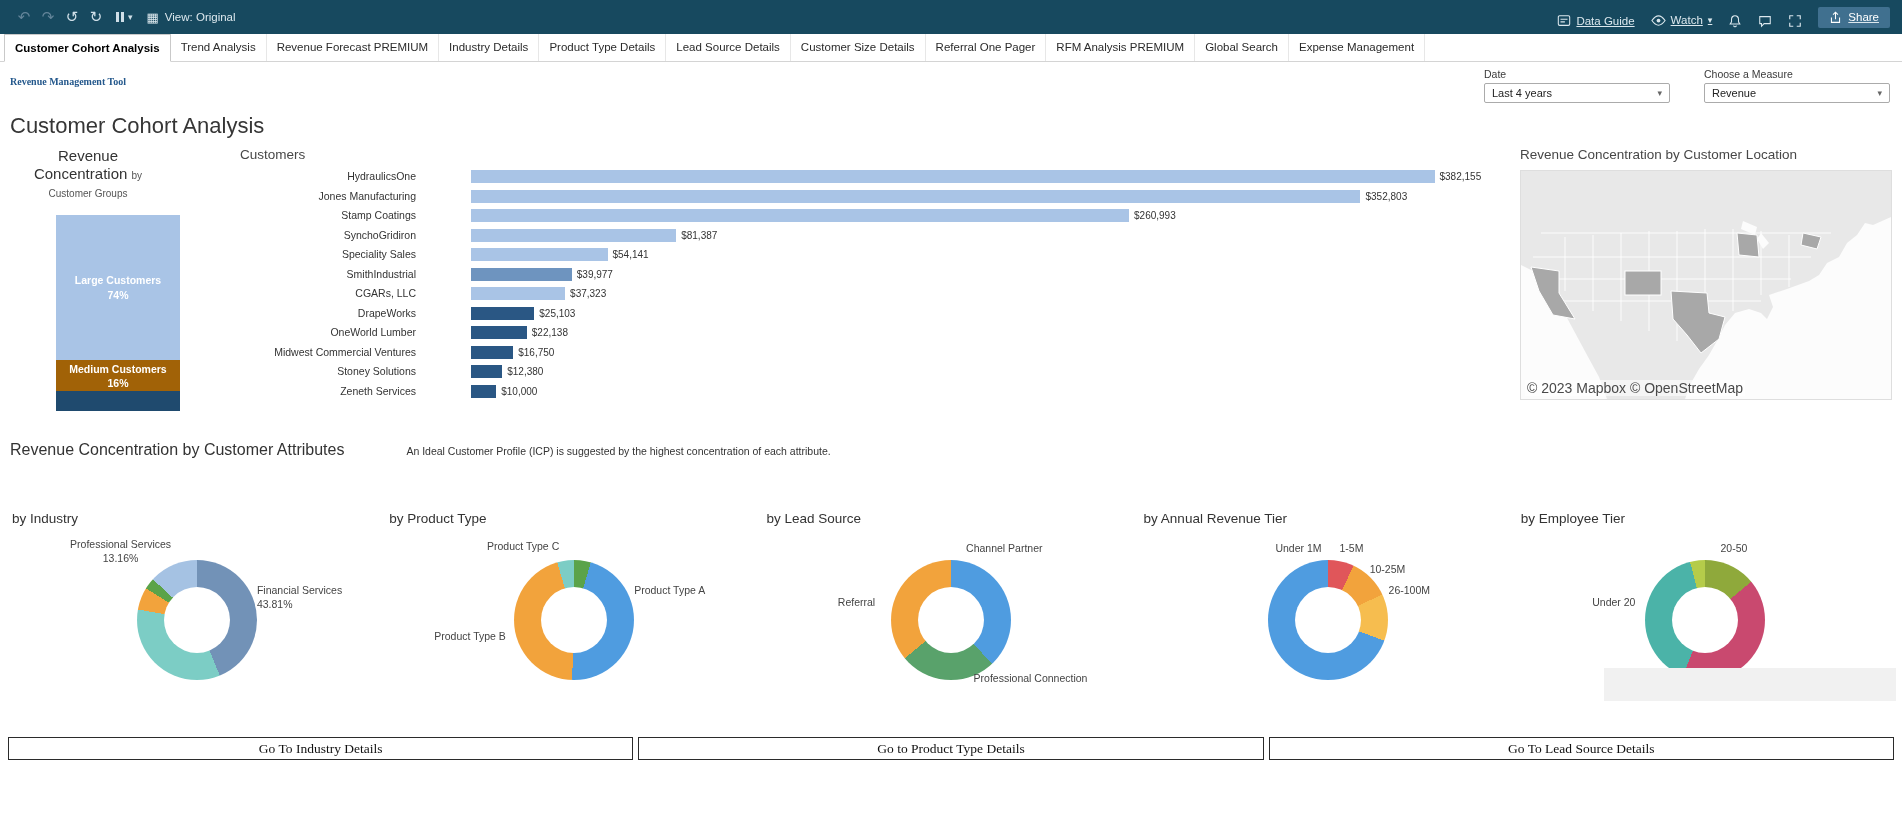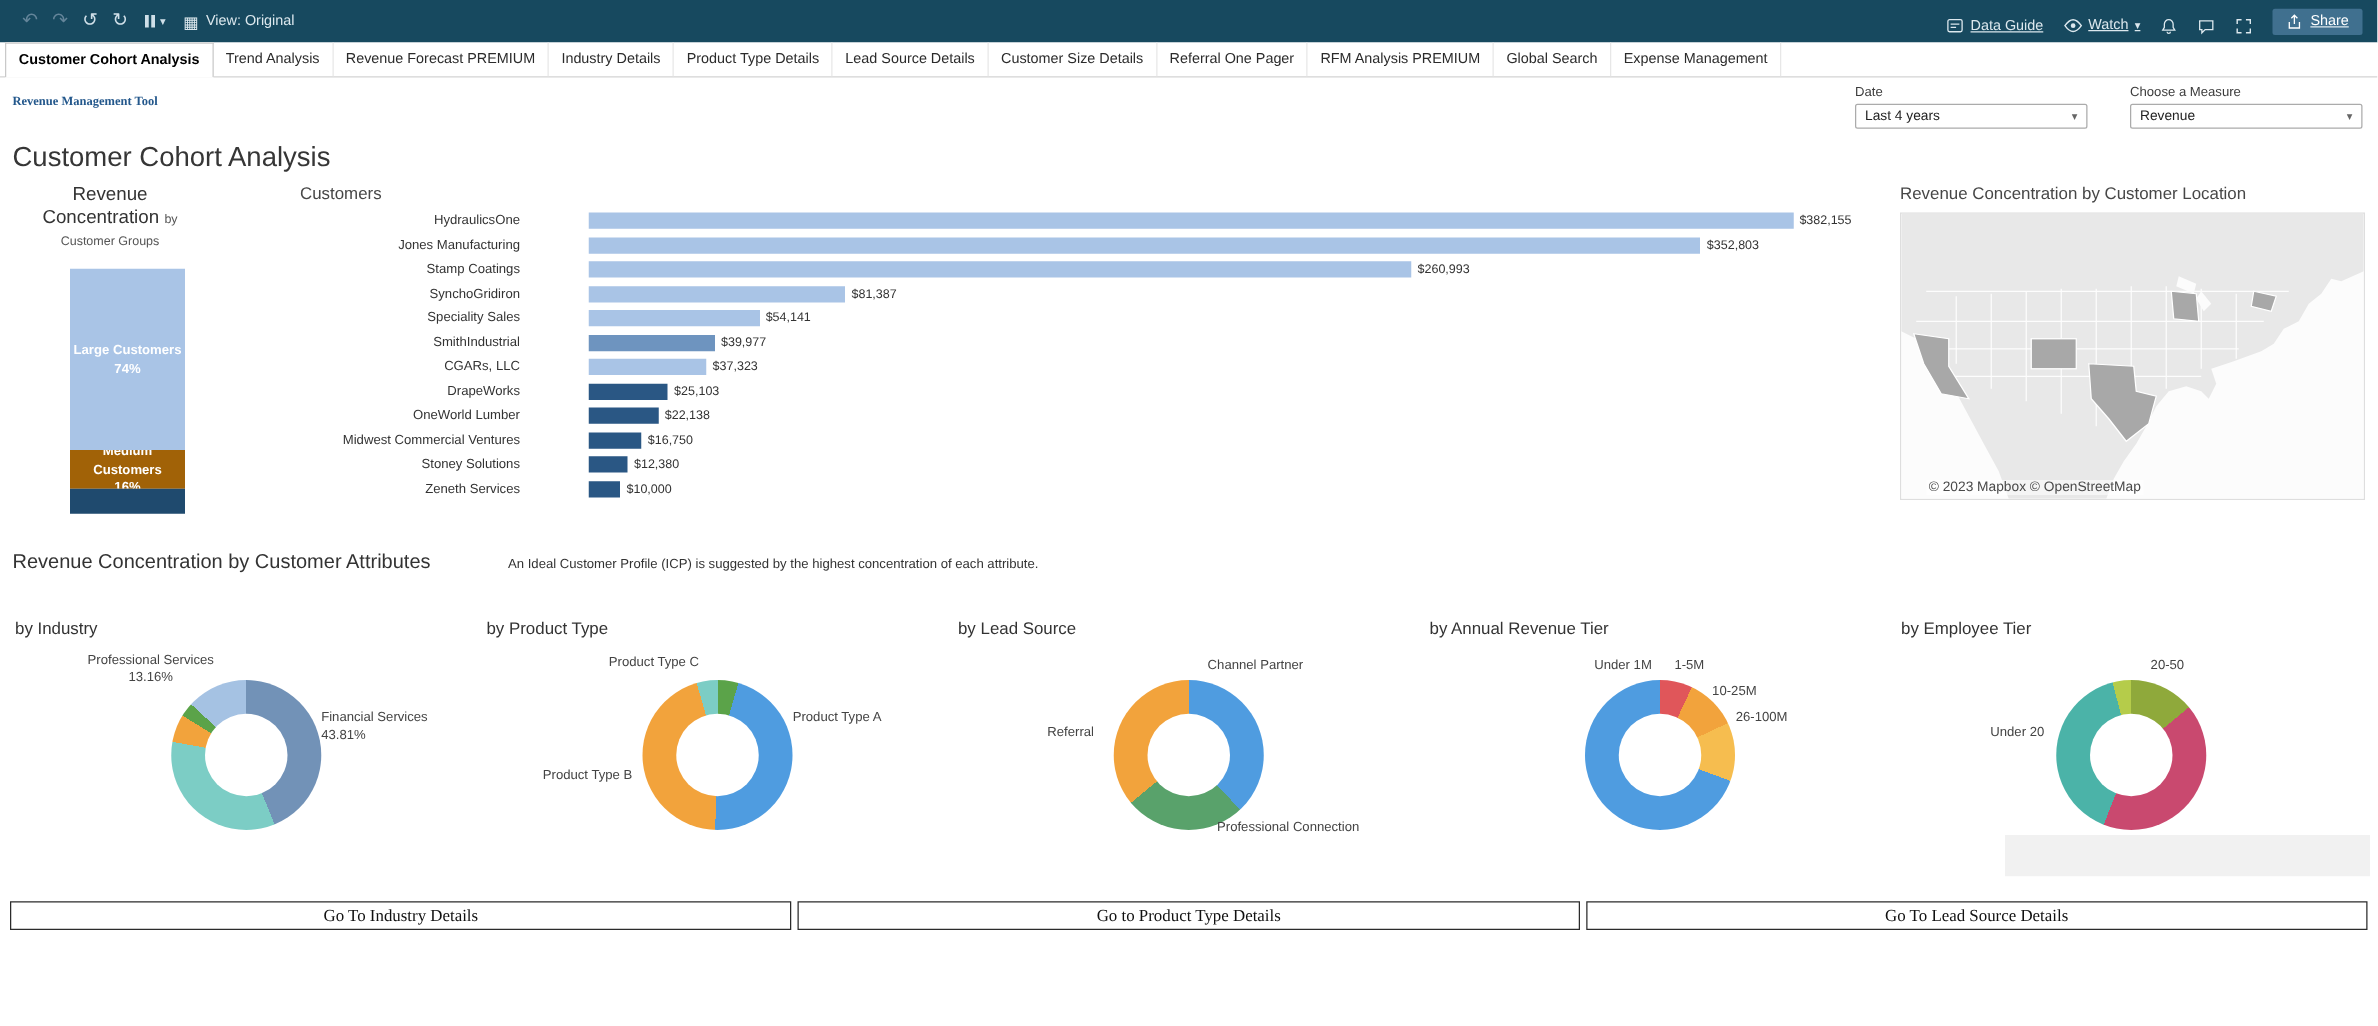--- a/index.html
+++ b/index.html
@@ -34,42 +34,42 @@
   .filter label{font-size:10.5px;color:#3b3b3b;display:block;margin-bottom:3px;}
   .select{width:186px;height:20px;border:1px solid #ababab;border-radius:2px;display:flex;align-items:center;justify-content:space-between;padding:0 7px;font-size:11px;color:#222;background:#fff;cursor:pointer;box-sizing:border-box;}
   .select .caret{color:#666;font-size:9px;}
   .page-title{font-size:22px;font-weight:500;color:#363636;margin:10px 0 8px 2px;}
 
   
   .charts-row{display:flex;gap:24px;margin-top:6px;}
   .groups-panel{width:208px;flex:none;}
   .groups-title{font-size:15px;color:#333;line-height:1.2;text-align:center;width:160px;}
   .groups-title .small{font-size:10px;color:#555;}
-  .stack{width:92px;height:196px;margin:14px 0 0 48px;display:flex;flex-direction:column;}
+  .stack{width:124px;height:196px;margin:14px 0 0 48px;display:flex;flex-direction:column;}
   .stack-seg{display:flex;flex-direction:column;align-items:center;justify-content:center;color:#fff;font-size:10.5px;font-weight:bold;text-align:center;line-height:1.35;overflow:hidden;}
 
   .customers-panel{flex:1;min-width:0;}
   .panel-title{font-size:13.5px;color:#474747;margin-bottom:8px;}
   .bar-row{display:flex;align-items:flex-start;height:19.5px;gap:47px;}
   .bar-label{width:176px;flex:none;text-align:right;padding-right:8px;font-size:10.5px;color:#333;white-space:nowrap;}
   .bar-track{flex:1;display:flex;align-items:center;height:13px;min-width:0;}
   .bar{height:13px;flex:none;}
   .bar-value{font-size:10px;color:#333;margin-left:5px;white-space:nowrap;}
 
   .map-panel{width:372px;flex:none;margin-right:2px;}
   .map-box{height:230px;border:1px solid #dedede;position:relative;background:#fdfdfd;margin-top:6px;box-sizing:border-box;cursor:grab;}
   .map-box svg{display:block;width:100%;height:100%;}
-  .map-attr{position:absolute;left:20px;bottom:3px;font-size:11px;color:#4a4a4a;background:rgba(255,255,255,.55);padding:0 2px;}
+  .map-attr{position:absolute;left:4px;bottom:3px;font-size:14px;color:#4a4a4a;background:rgba(255,255,255,.55);padding:0 2px;}
 
   
   .attr-row{display:flex;align-items:baseline;margin:30px 0 0 2px;}
   .attr-title{font-size:16px;color:#333;}
   .attr-note{font-size:10.5px;color:#333;margin-left:62px;}
 
-  .donut-grid{display:grid;grid-template-columns:repeat(5,1fr);margin-top:36px;}
+  .donut-grid{display:grid;grid-template-columns:repeat(5,1fr);margin-top:52px;}
   .donut-cell{position:relative;height:212px;}
   .donut-heading{font-size:13.5px;color:#333;margin-left:4px;}
   .donut-area{position:relative;height:190px;}
   .donut{position:absolute;left:50%;top:34px;transform:translateX(-50%);width:120px;height:120px;border-radius:50%;cursor:pointer;}
   .donut::after{content:"";position:absolute;inset:27px;background:#fff;border-radius:50%;}
   .ann{position:absolute;font-size:10.5px;color:#444;white-space:pre-line;line-height:1.3;}
   .pos-tl{top:12px;left:15%;text-align:center;width:112px;}
   .pos-t{top:14px;left:27%;}
   .pos-tr{top:16px;left:54%;}
   .pos-tcl{top:16px;left:36%;}

